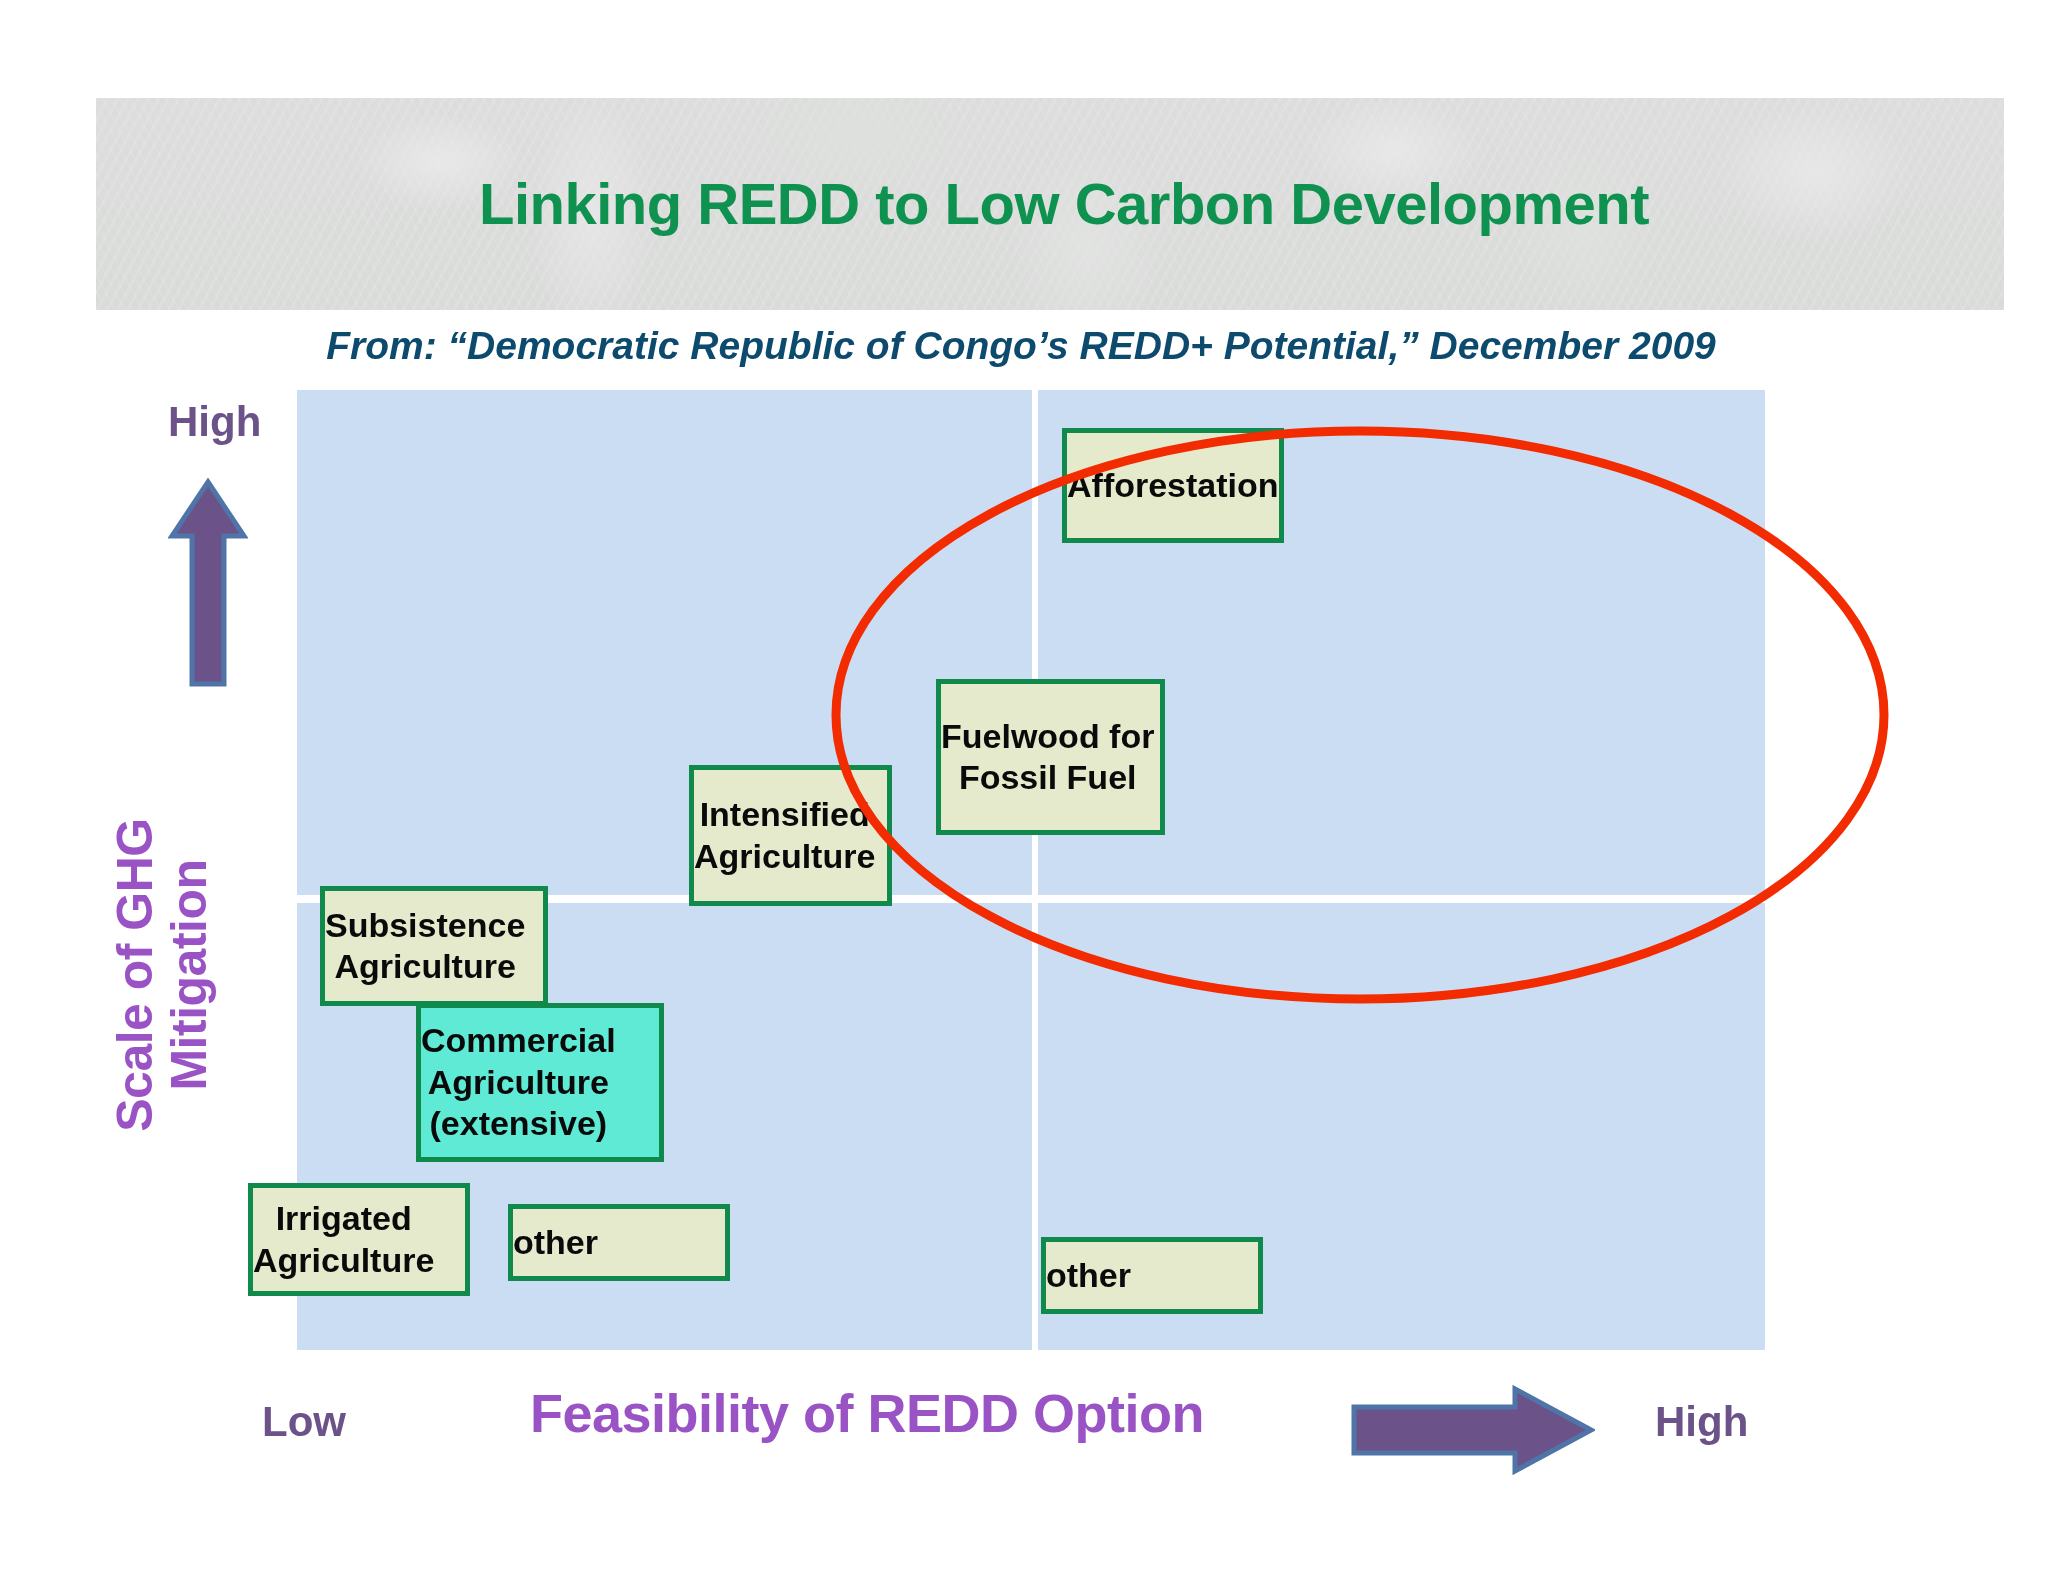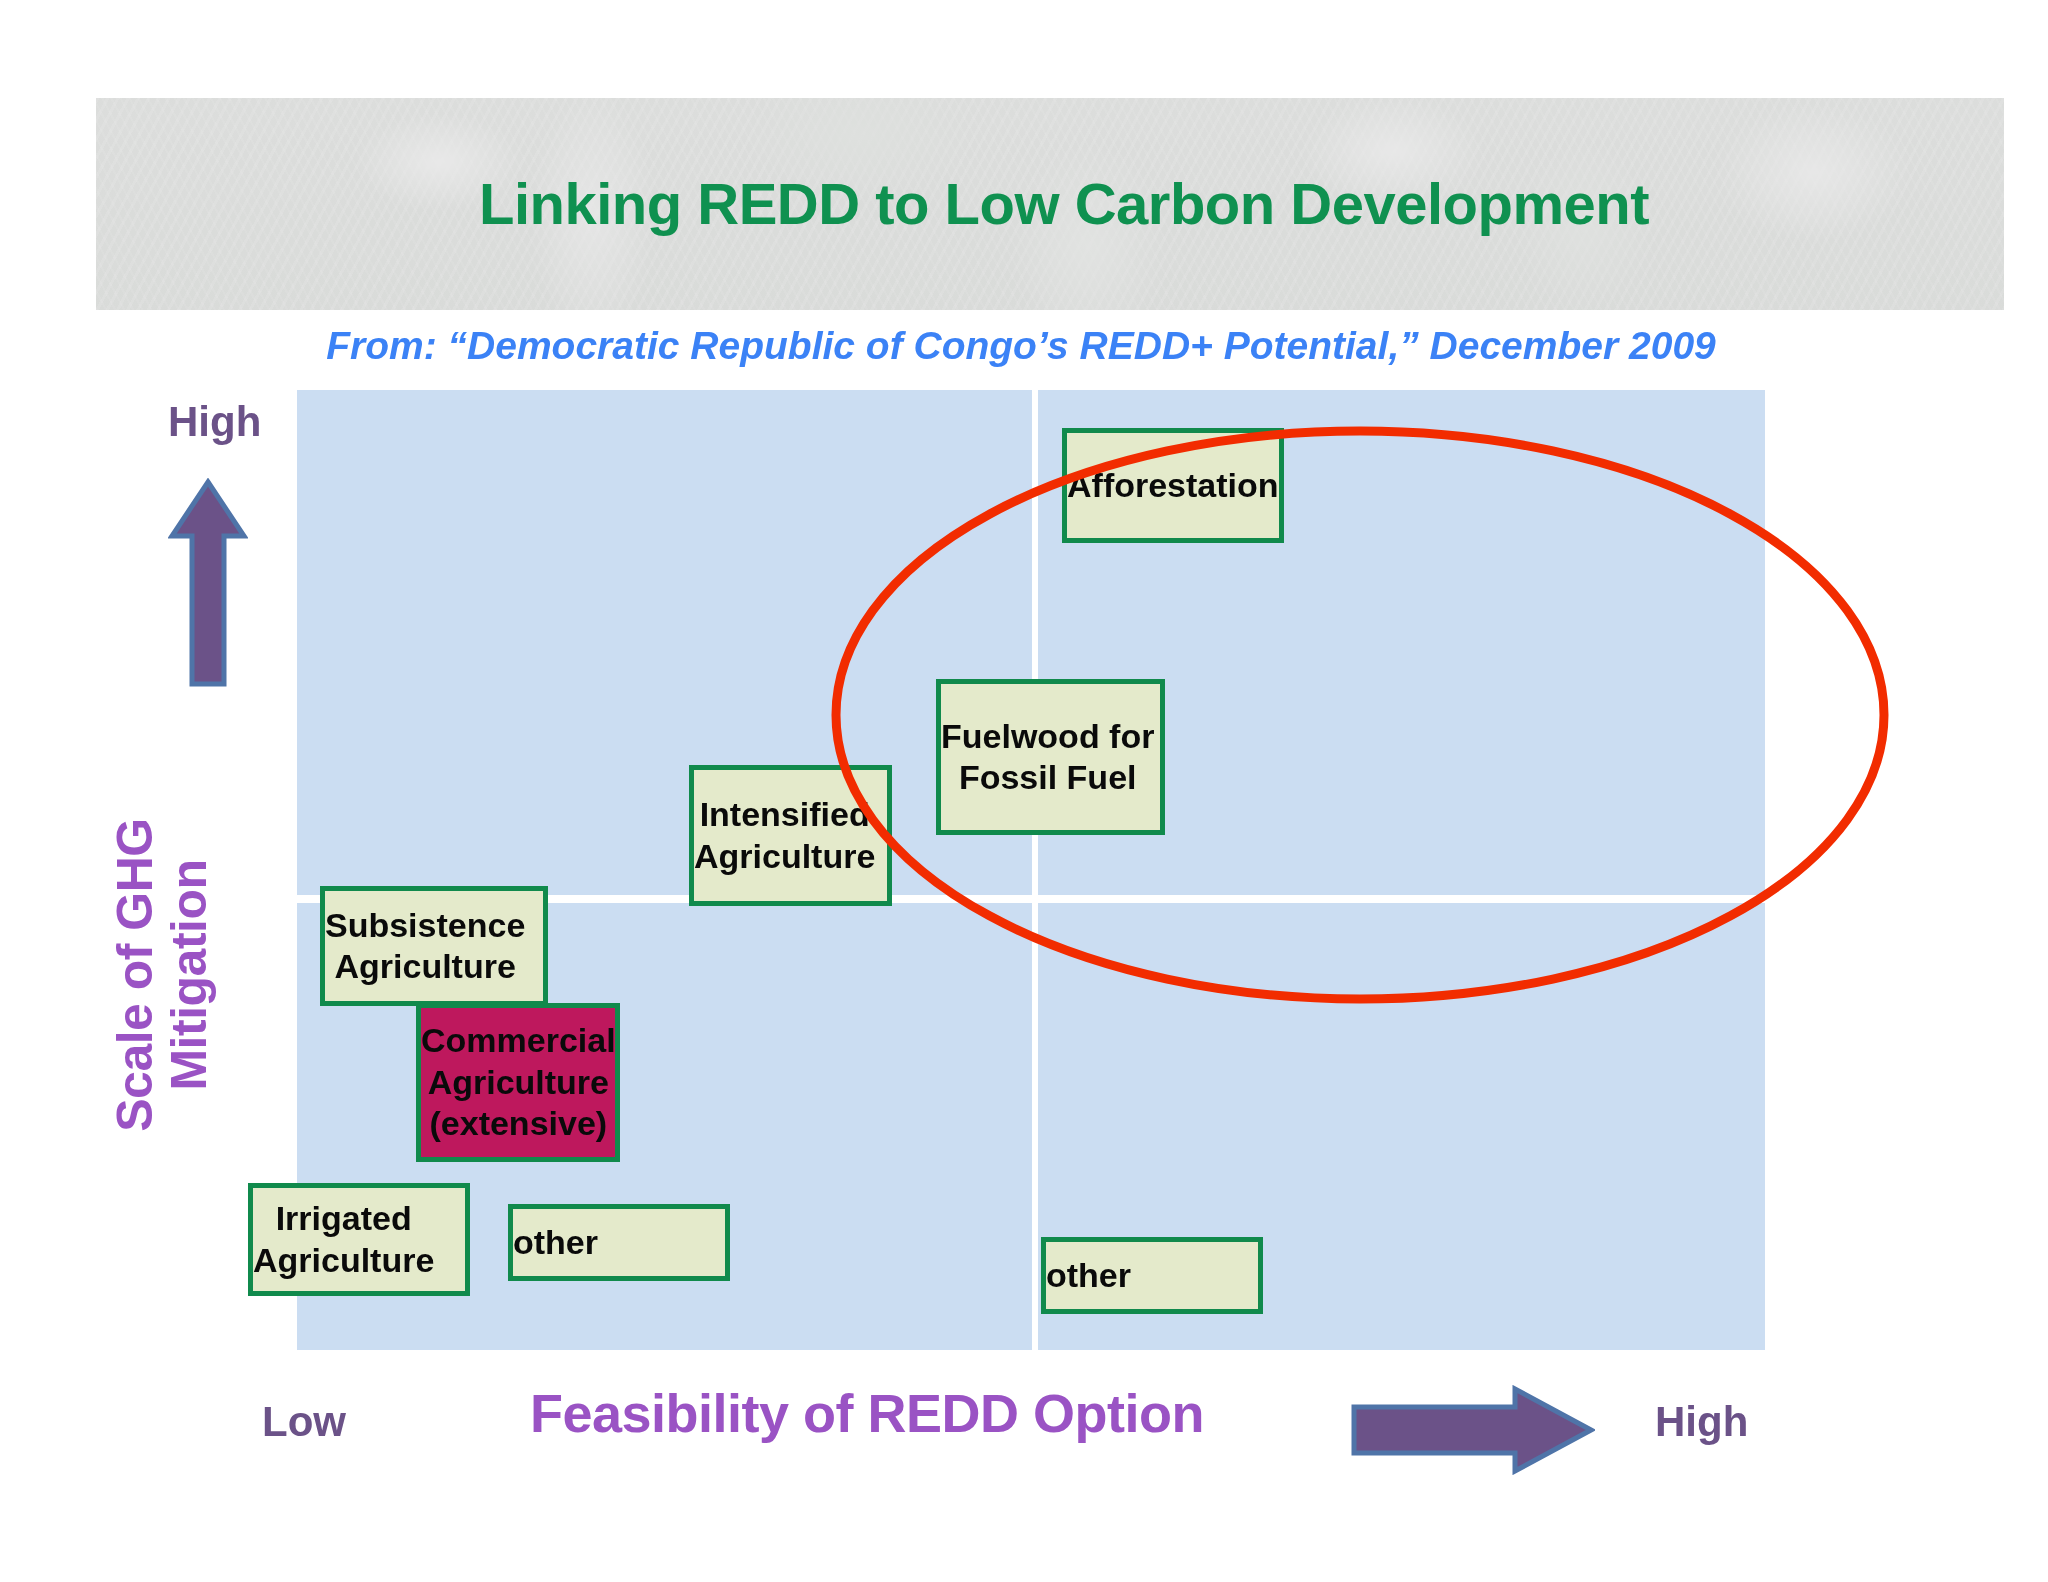--- a/index.html
+++ b/index.html
@@ -62,21 +62,21 @@
   
   #subtitle {
     position: absolute;
     left: 96px;
     top: 324px;
     width: 1850px;
     text-align: center;
     font-size: 39px;
     font-style: italic;
     font-weight: bold;
-    color: #3b82f6;
+    color: #0c4a6e;
     white-space: nowrap;
   }
 
   
   #plot-area {
     position: absolute;
     left: 297px;
     top: 390px;
     width: 1468px;
     height: 960px;
@@ -244,21 +244,21 @@
         <div>Intensified</div>
         <div>Agriculture</div>
       </div>
     </div>
     <div class="opt-box" style="left: 320px; top: 838px; width: 228px; height: 120px; font-size: 34px; background: rgb(228, 234, 203); border-color: rgb(16, 138, 76); margin-top: 48px;">
       <div>
         <div>Subsistence</div>
         <div>Agriculture</div>
       </div>
     </div>
-    <div class="opt-box" style="left: 416px; top: 1003px; width: 204px; height: 159px; font-size: 34px; background: #be185d; border-color: rgb(16, 138, 76);">
+    <div class="opt-box" style="left: 416px; top: 1003px; width: 248px; height: 159px; font-size: 34px; background: #5eead4; border-color: rgb(16, 138, 76);">
       <div>
         <div>Commercial</div>
         <div>Agriculture</div>
         <div>(extensive)</div>
       </div>
     </div>
     <div class="opt-box" style="left: 508px; top: 1204px; width: 222px; height: 77px; font-size: 34px; background: rgb(228, 234, 203); border-color: rgb(16, 138, 76);">
       <div>
         <div>other</div>
       </div>

